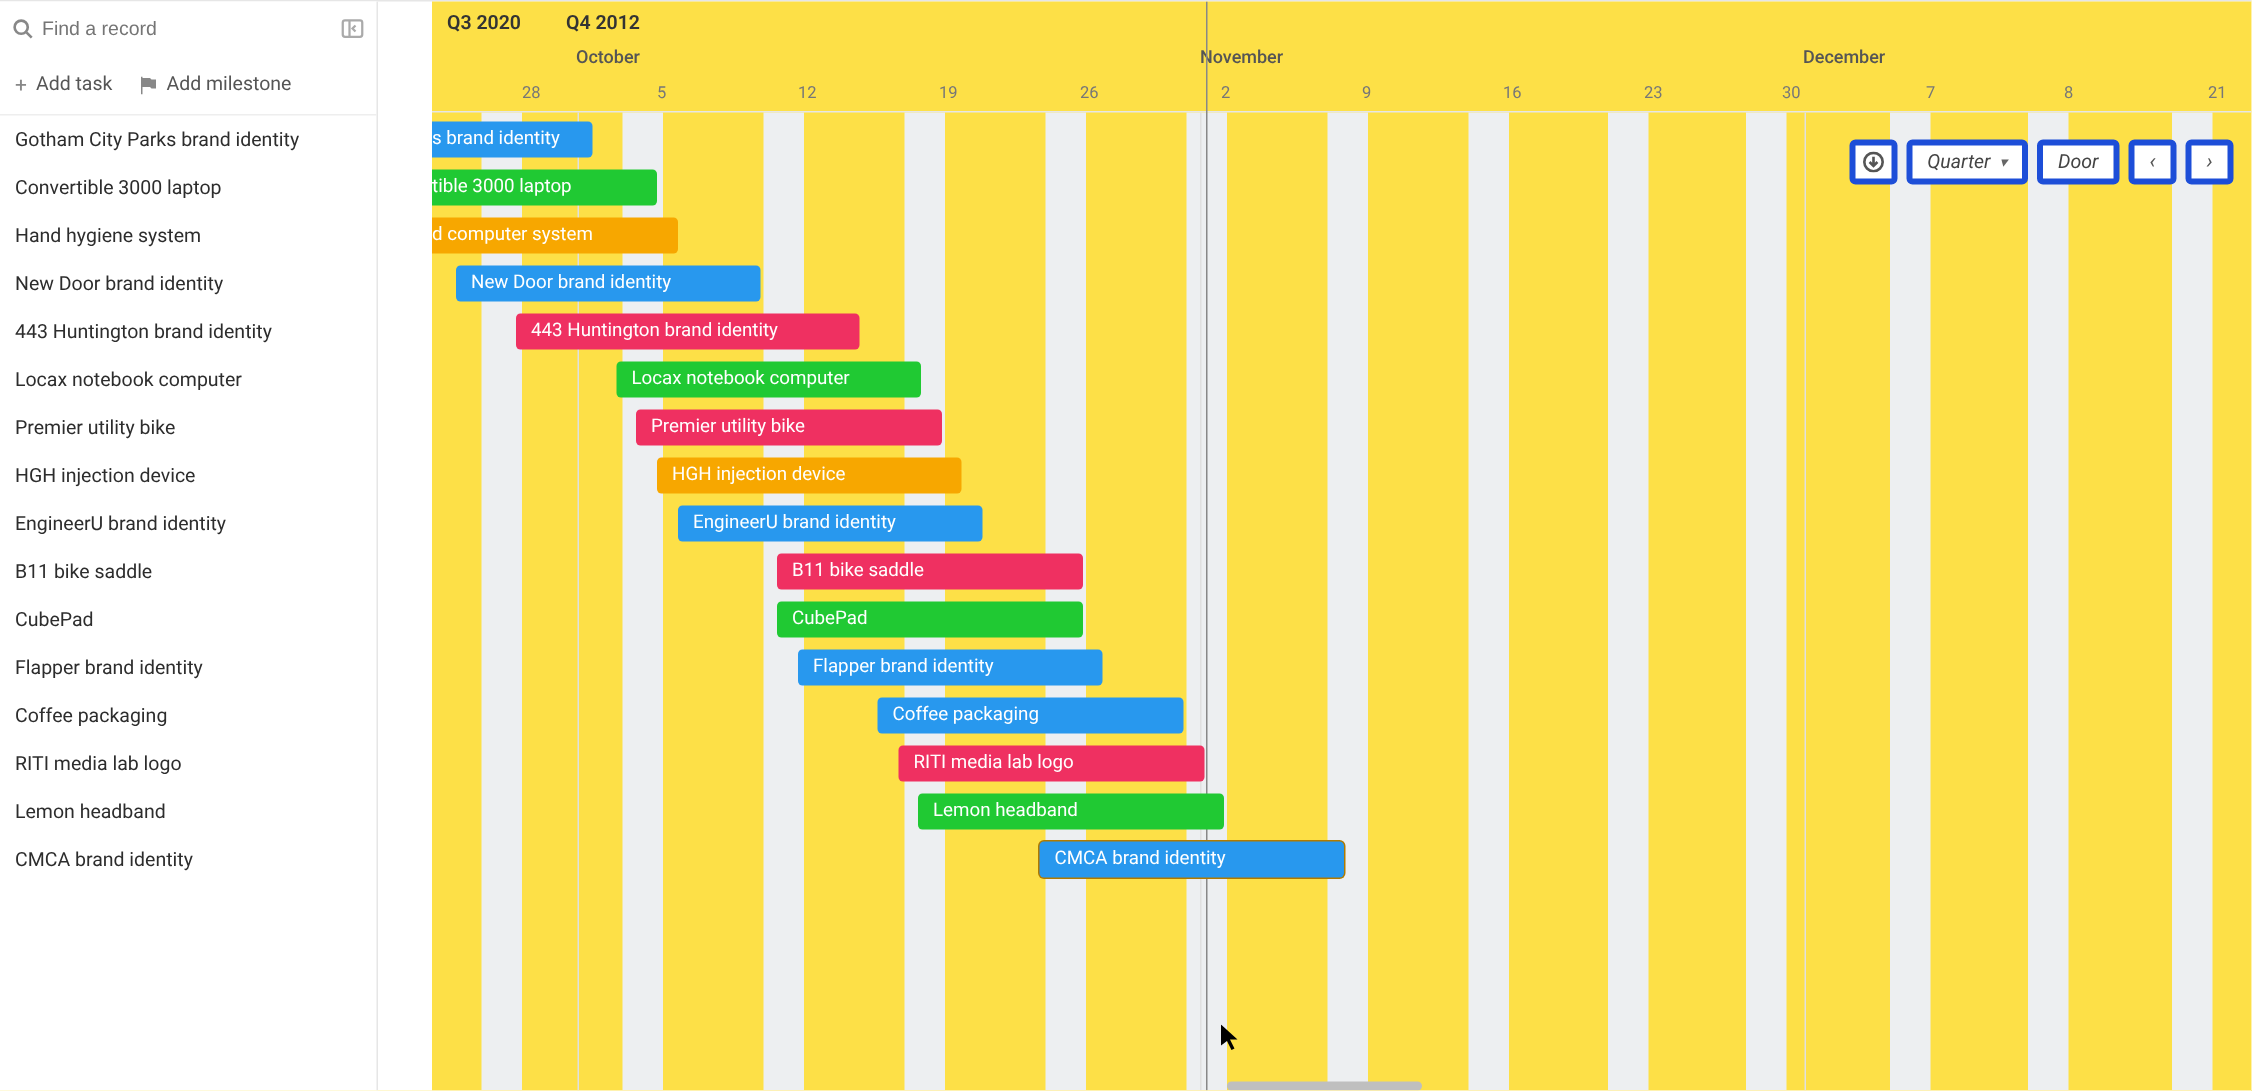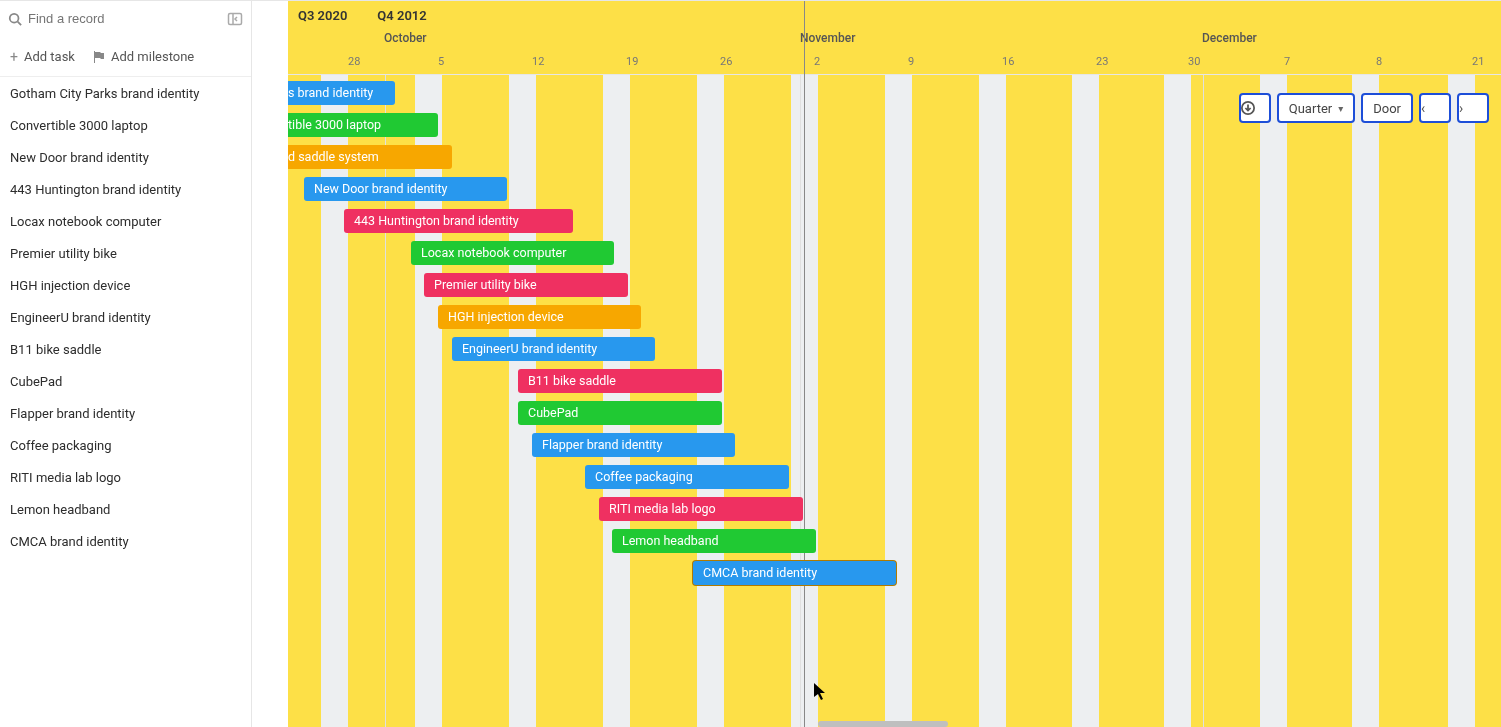--- a/index.html
+++ b/index.html
@@ -37,21 +37,21 @@
   .bars { position:absolute; left:0; right:0; top:75px; bottom:0; }
   .bar { position:absolute; height:24px; border-radius:3px; color:#fff; font-size:12.5px; line-height:24px; padding:0 10px; white-space:nowrap; overflow:hidden; cursor:grab; z-index:5;}
 
   .c-blue   { background:#2898ee; }
   .c-green  { background:#20c933; }
   .c-orange { background:#f7a700; }
   .c-pink   { background:#ef3061; }
 
   
   .toolbar { position:absolute; right:12px; top:92px; display:flex; gap:6px; z-index:20;}
-  .tbtn { height:30px; background:#fff; border:2px solid #1d4ed8; border-radius:4px; display:flex; align-items:center; justify-content:space-between; padding:0 10px; font-size:13px; color:#444; cursor:pointer;}
+  .tbtn { height:30px; background:#fff; border:4px solid #1d4ed8; border-radius:4px; display:flex; align-items:center; justify-content:center; padding:0 10px; font-size:13px; color:#444; cursor:pointer;font-style:italic;}
   .tbtn.icon-only { width:32px; padding:0; }
   .tbtn .caret { margin-left:6px; font-size:10px; color:#666;}
 
   
   .hscroll-thumb { position:absolute; bottom:0; left:530px; width:130px; height:6px; background:#bfbfbf; border-radius:3px; }
 
   
   .cursor { position:absolute; left:814px; top:682px; pointer-events:none; z-index:50;}
 
   svg { display:block; }
@@ -82,20 +82,21 @@
       <div class="action-btn">
         <svg width="12" height="12" viewBox="0 0 12 12" fill="#888">
             <path d="M1 0v12h1V7h5l1 1h3V2H8L7 1H2V0z"></path>
           </svg>
         <span>Add milestone</span>
       </div>
     </div>
     <div class="task-list" id="task-list">
         <div class="task-item">Gotham City Parks brand identity</div>
         <div class="task-item">Convertible 3000 laptop</div>
+        <div class="task-item">Hand hygiene system</div>
         <div class="task-item">New Door brand identity</div>
         <div class="task-item">443 Huntington brand identity</div>
         <div class="task-item">Locax notebook computer</div>
         <div class="task-item">Premier utility bike</div>
         <div class="task-item">HGH injection device</div>
         <div class="task-item">EngineerU brand identity</div>
         <div class="task-item">B11 bike saddle</div>
         <div class="task-item">CubePad</div>
         <div class="task-item">Flapper brand identity</div>
         <div class="task-item">Coffee packaging</div>
@@ -146,21 +147,21 @@
         <div class="week-shade" style="left: 1064px; width: 27px;"></div>
         <div class="week-shade" style="left: 1160px; width: 27px;"></div>
         <div style="position: absolute; top: 0px; bottom: 0px; left: 97px; width: 1px; background: rgb(224, 224, 224);"></div>
         <div style="position: absolute; top: 0px; bottom: 0px; left: 512px; width: 1px; background: rgb(224, 224, 224);"></div>
         <div style="position: absolute; top: 0px; bottom: 0px; left: 915px; width: 1px; background: rgb(224, 224, 224);"></div>
       </div>
     <div class="today-line" id="today-line" style="left: 516px;"></div>
     <div class="bars" id="bars">
         <div class="bar c-blue" style="left: -10px; width: 117px; top: 5px;">s brand identity</div>
         <div class="bar c-green" style="left: -10px; width: 160px; top: 37px;">tible 3000 laptop</div>
-        <div class="bar c-orange" style="left: -10px; width: 174px; top: 69px;">d saddle system</div>
+        <div class="bar c-orange" style="left: -10px; width: 174px; top: 69px;">d computer system</div>
         <div class="bar c-blue" style="left: 16px; width: 203px; top: 101px;">New Door brand identity</div>
         <div class="bar c-pink" style="left: 56px; width: 229px; top: 133px;">443 Huntington brand identity</div>
         <div class="bar c-green" style="left: 123px; width: 203px; top: 165px;">Locax notebook computer</div>
         <div class="bar c-pink" style="left: 136px; width: 204px; top: 197px;">Premier utility bike</div>
         <div class="bar c-orange" style="left: 150px; width: 203px; top: 229px;">HGH injection device</div>
         <div class="bar c-blue" style="left: 164px; width: 203px; top: 261px;">EngineerU brand identity</div>
         <div class="bar c-pink" style="left: 230px; width: 204px; top: 293px;">B11 bike saddle</div>
         <div class="bar c-green" style="left: 230px; width: 204px; top: 325px;">CubePad</div>
         <div class="bar c-blue" style="left: 244px; width: 203px; top: 357px;">Flapper brand identity</div>
         <div class="bar c-blue" style="left: 297px; width: 204px; top: 389px;">Coffee packaging</div>

